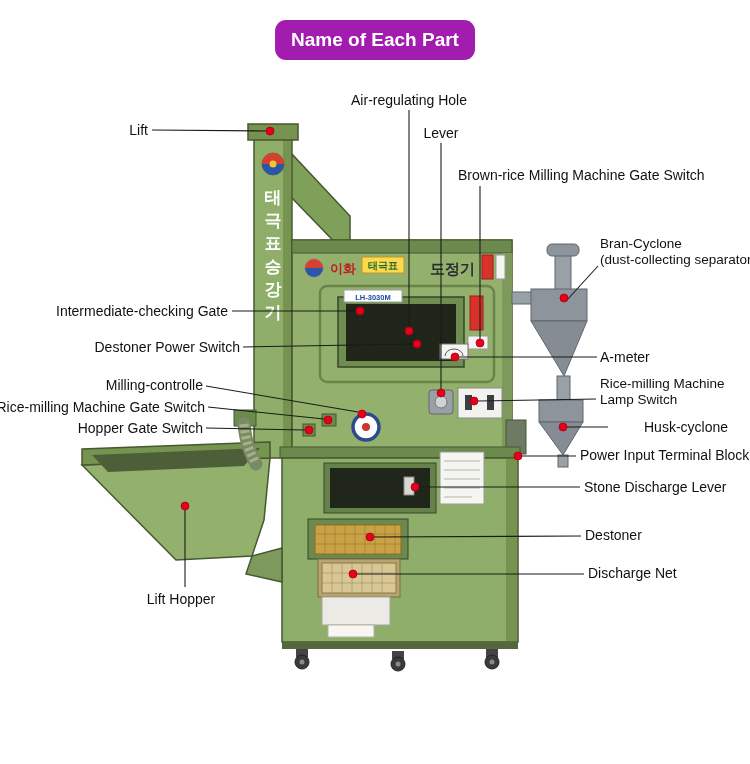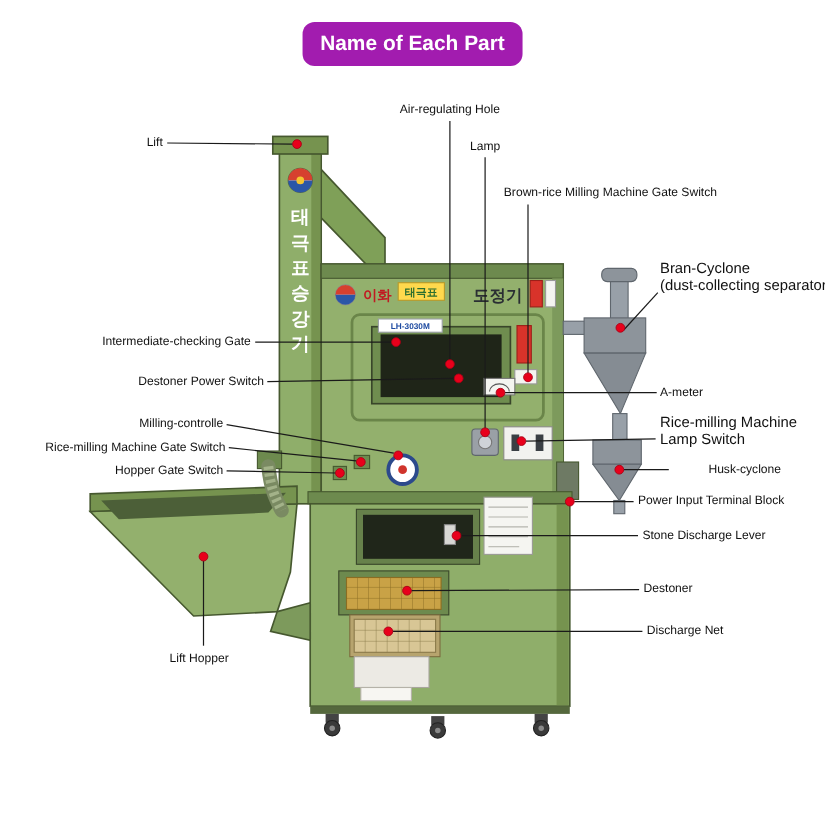--- a/index.html
+++ b/index.html
@@ -6,21 +6,21 @@
   .canvas {
     position:relative; width:750px; height:764px; background:#ffffff;
     font-family:"Liberation Sans", sans-serif; overflow:hidden;
   }
   .title-badge {
     position:absolute; left:50%; top:20px; transform:translateX(-50%);
     background:#a21caf; color:#ffffff; font-size:19px; font-weight:bold;
     padding:9px 16px; border-radius:11px; white-space:nowrap;
   }
   .label {
-    position:absolute; font-size:11px; font-weight:500; color:#111111;
+    position:absolute; font-size:14px; font-weight:500; color:#111111;
     white-space:nowrap;
   }
   .va  { transform:translateY(-50%); }
   .ctr { transform:translate(-50%,-50%); }
   .label-block {
     position:absolute; font-size:13.5px; font-weight:500; color:#111111;
     white-space:nowrap; line-height:15.5px;
   }
   svg.machine { position:absolute; left:0; top:0; }
 </style>
@@ -195,21 +195,21 @@
 
   <div class="label va" style="right:602px; top:130px;">Lift</div>
   <div class="label va" style="right:522px; top:311px;margin-left:24px;">Intermediate-checking Gate</div>
   <div class="label va" style="right:510px; top:347px;">Destoner Power Switch</div>
   <div class="label va" style="right:547px; top:385px;">Milling-controlle</div>
   <div class="label va" style="right:545px; top:407px;">Rice-milling Machine Gate Switch</div>
   <div class="label va" style="right:547px; top:428px;">Hopper Gate Switch</div>
   <div class="label ctr" style="left:181px; top:599px;">Lift Hopper</div>
 
   <div class="label ctr" style="left:409px; top:100px;">Air-regulating Hole</div>
-  <div class="label ctr" style="left:441px; top:133px;">Lamp</div>
+  <div class="label ctr" style="left:441px; top:133px;">Lever</div>
   <div class="label va" style="left:458px; top:175px;">Brown-rice Milling Machine Gate Switch</div>
 
   <div class="label-block" style="left:600px; top:236px;">
     <div>Bran-Cyclone</div>
     <div>(dust-collecting separator)</div>
   </div>
   <div class="label va" style="left:600px; top:357px;">A-meter</div>
   <div class="label-block" style="left:600px; top:376px;">
     <div>Rice-milling Machine</div>
     <div>Lamp Switch</div>

